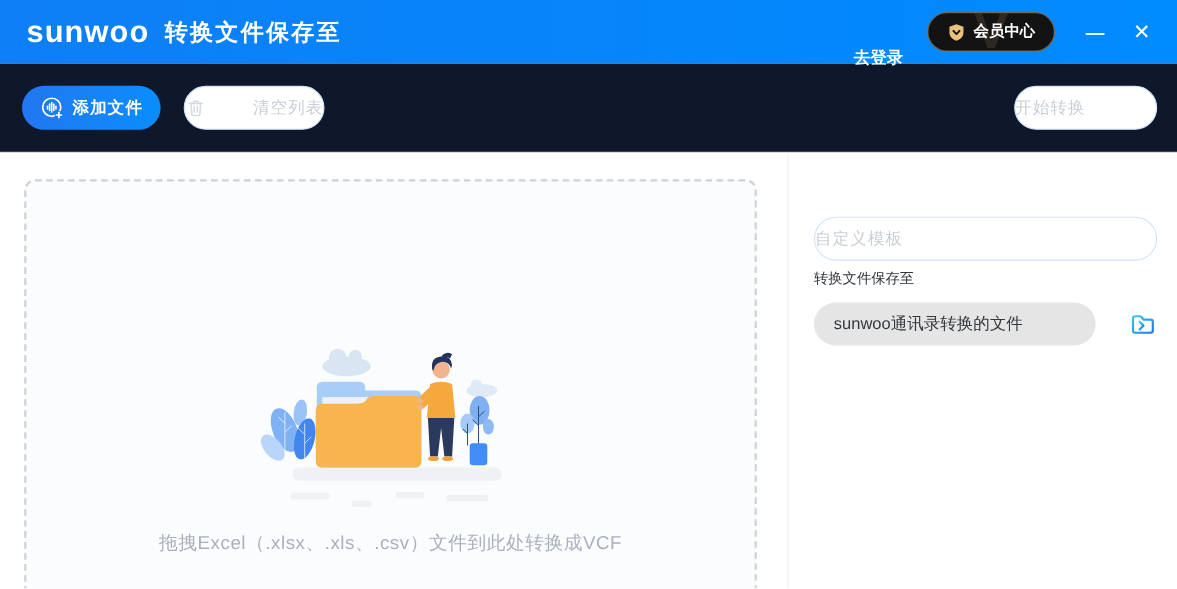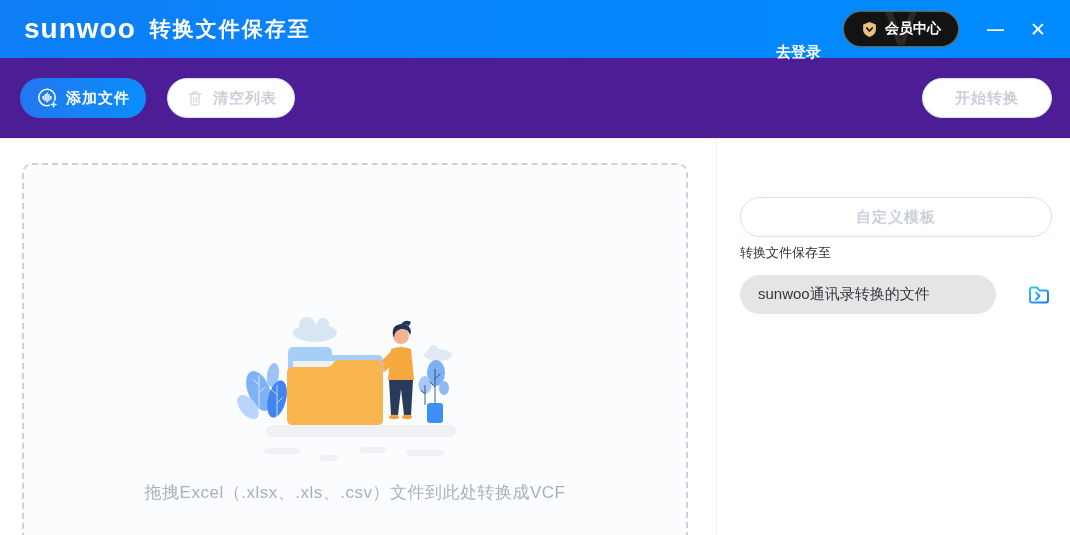--- a/index.html
+++ b/index.html
@@ -26,29 +26,29 @@
     position:absolute; left:50%; top:-11px; transform:translateX(-50%);
     font-size:48px; font-weight:900; color:rgba(140,120,80,.22); pointer-events:none;
   }
   .member-label { color:#fff; font-size:14px; font-weight:700; margin-left:7px; position:relative; }
   .win-btn { color:#fff; cursor:pointer; line-height:1; }
   .win-min { margin-left:28px; font-size:17px; font-weight:700; }
   .win-close { margin-left:26px; font-size:19px; }
   
   .toolbar {
     height:81px; display:flex; align-items:center; padding:0 18px 0 20px;
-    border-bottom:1px solid #edeff2; background:#4c1d95;
+    border-bottom:1px solid #edeff2; background:#0f172a;
   }
   .btn {
     height:40px; border-radius:20px; display:inline-flex; align-items:center;
     justify-content:center; font-size:15px; cursor:pointer; border:none;
     font-family:inherit; letter-spacing:1px;
   }
   .btn-add { width:126px; background:linear-gradient(90deg,#2277f0,#0a8efd); color:#fff; font-weight:700; gap:7px; }
-  .btn-ghost { background:#fff; border:1px solid #cfe4fb; color:#c9cfd8; font-weight:700; }
+  .btn-ghost { background:#fff; border:1px solid #cfe4fb; color:#c9cfd8; font-weight:400;justify-content:space-between; }
   .btn-clear { width:128px; margin-left:21px; gap:8px; }
   .btn-start { width:130px; margin-left:auto; }
   
   .content { position:relative; height:396px; }
   .dropzone {
     position:absolute; left:22px; top:24px; width:666px; height:430px;
     border:2px dashed #ccd1da; border-radius:10px; background:#fbfcfe; text-align:center;
   }
   .illus { margin-top:140px; display:inline-block; }
   .drop-hint { margin-top:12px; font-size:17px; color:#a9b0bc; letter-spacing:.5px; }

